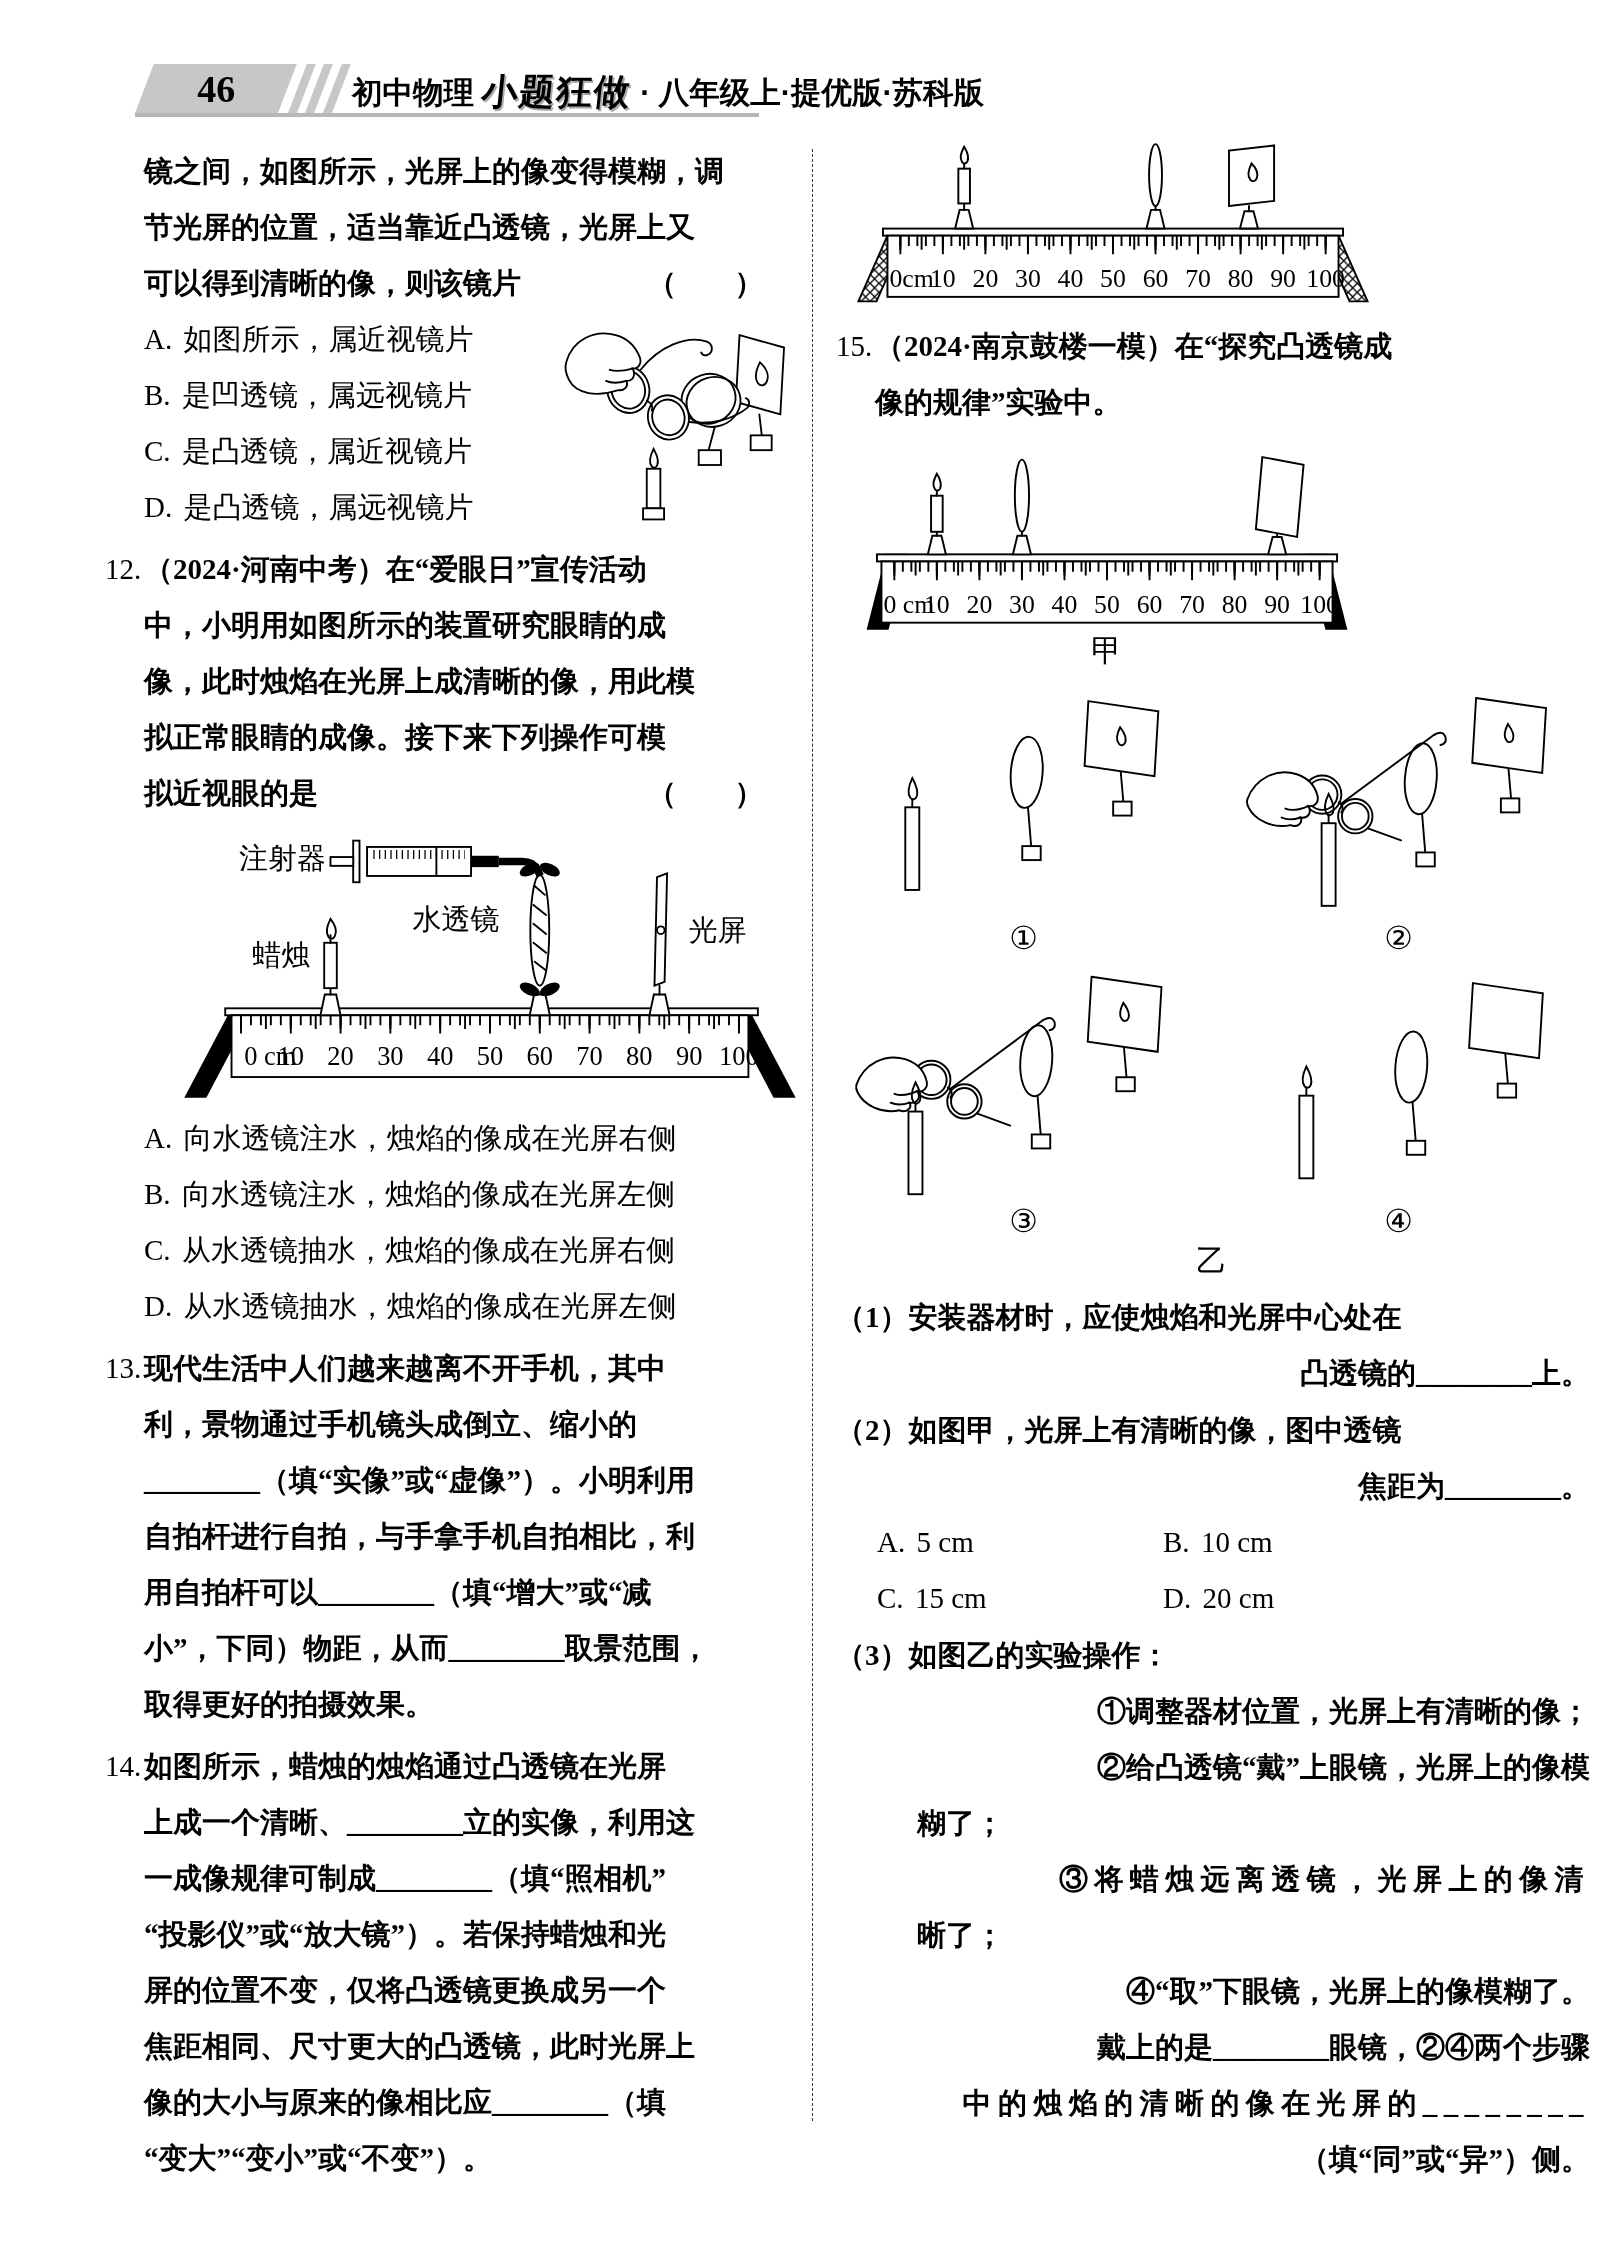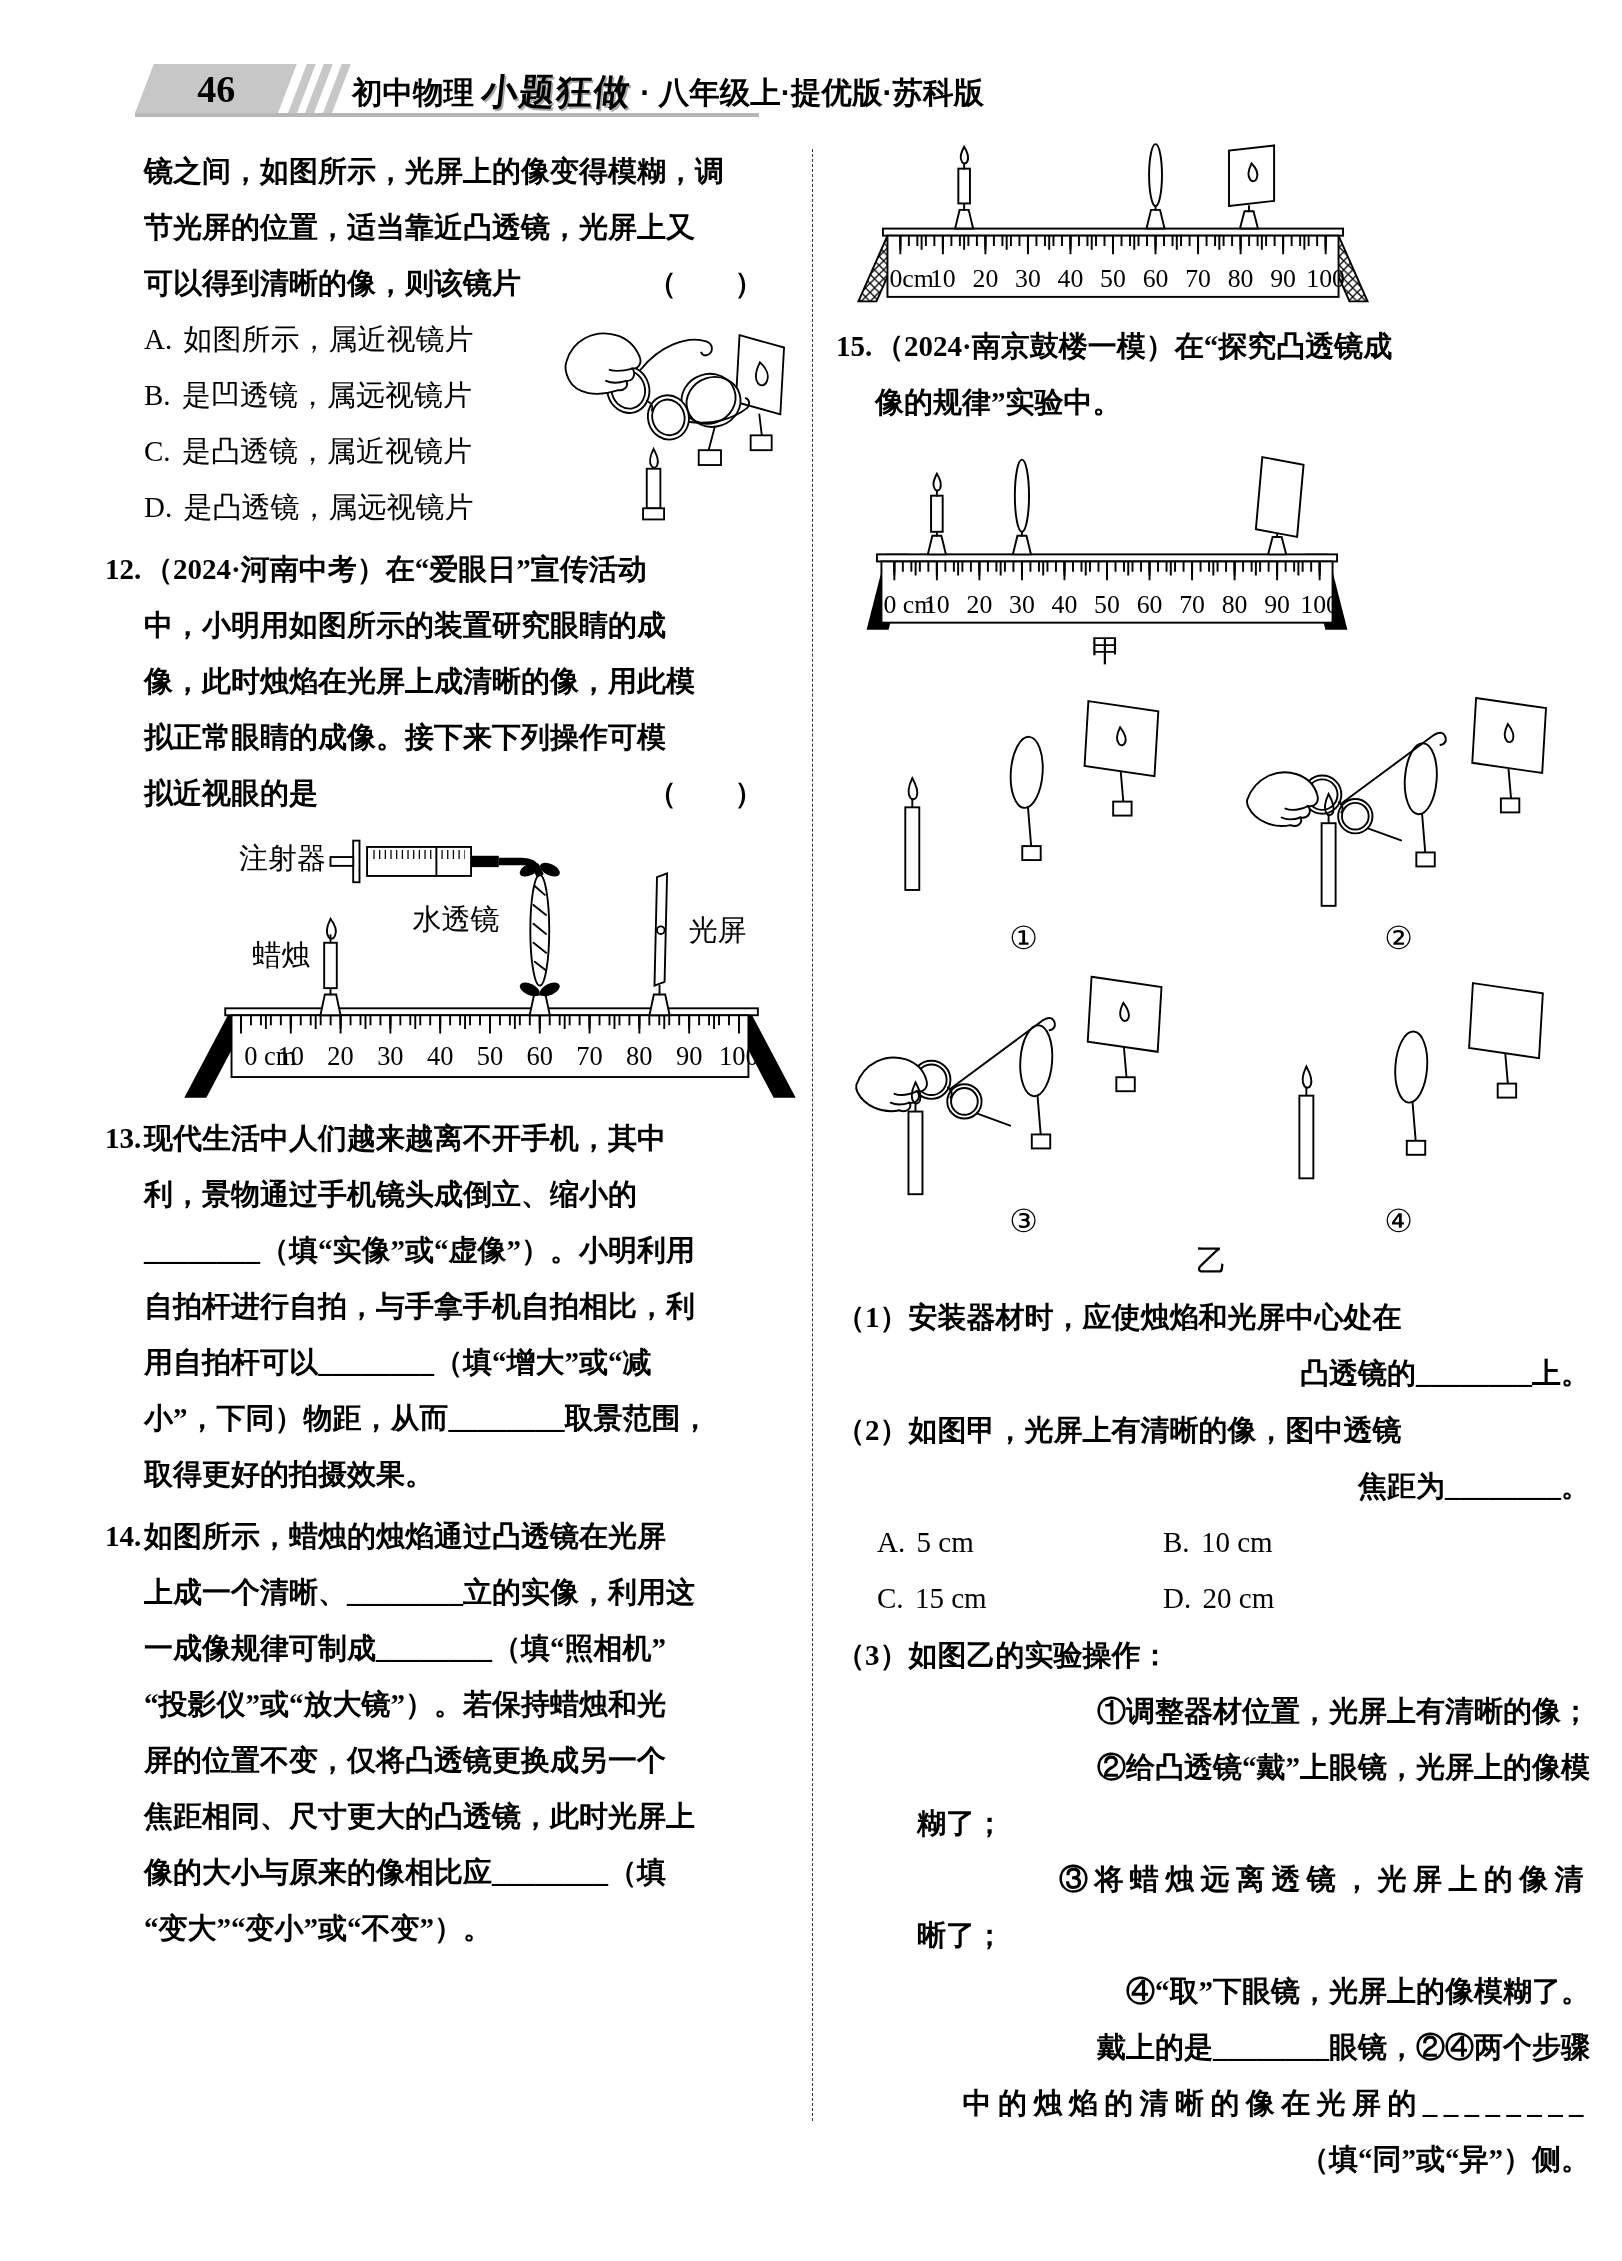--- a/index.html
+++ b/index.html
@@ -22,21 +22,21 @@
   .hdr-underline{position:absolute;left:9px;bottom:0;width:624px;height:4.5px;background:#b7b7b7;}
 
   
   .divider{position:absolute;left:812px;top:149px;height:1972px;border-left:1.9px dashed #333;}
   .col-left{position:absolute;left:105px;top:143px;width:684px;}
   .col-right{position:absolute;left:836px;top:139px;width:754px;}
 
   
   .line{position:relative;font-size:29px;line-height:56px;height:56px;white-space:nowrap;font-weight:bold;}
   .q{position:relative;padding-left:39px;margin-top:6.4px;}
-  .qnum{position:absolute;left:0;top:0;font-weight:bold;font-size:29px;line-height:56px;}
+  .qnum{position:absolute;left:0;top:0;font-weight:normal;font-size:29px;line-height:56px;}
   .bracket{position:absolute;right:25.4px;top:0;}
   .opt{font-size:29px;line-height:56px;height:56px;white-space:nowrap;}
   .opt .lbl{margin-right:11.4px;}
   .ind1{padding-left:41px;text-align:right;}
   .ind2{padding-left:81px;}
   .spread{letter-spacing:6.4px;}
   .optrow{display:flex;font-size:29px;line-height:56px;height:56px;padding-left:41px;gap:6px;}
   .optrow .cell{width:280px;white-space:nowrap;}
   .optrow .lbl{margin-right:11.4px;}
 
@@ -224,20 +224,26 @@
     <text x="365" y="72" font-size="46" text-anchor="end">注射器</text>
     <g>
       <polygon class="fw" points="878,305 910,305 903,272 885,272"></polygon>
       <line class="ln" x1="894" y1="272" x2="894" y2="258"></line>
       <polygon class="fw" points="886,258 902,252 906,80 890,86"></polygon>
       <circle class="ln" cx="896" cy="170" r="6"></circle>
     </g>
     <text x="940" y="185" font-size="46">光屏</text>
   </svg>
 
+  <div class="q" style="padding-left:39px">
+    <div class="opt"><span class="lbl">A.</span><span>向水透镜注水，烛焰的像成在光屏右侧</span></div>
+    <div class="opt"><span class="lbl">B.</span><span>向水透镜注水，烛焰的像成在光屏左侧</span></div>
+    <div class="opt"><span class="lbl">C.</span><span>从水透镜抽水，烛焰的像成在光屏右侧</span></div>
+    <div class="opt"><span class="lbl">D.</span><span>从水透镜抽水，烛焰的像成在光屏左侧</span></div>
+  </div>
 
   <div class="q">
     <span class="qnum">13.</span>
     <div class="line">现代生活中人们越来越离不开手机，其中</div>
     <div class="line">利，景物通过手机镜头成倒立、缩小的</div>
     <div class="line">________（填“实像”或“虚像”）。小明利用</div>
     <div class="line">自拍杆进行自拍，与手拿手机自拍相比，利</div>
     <div class="line">用自拍杆可以________（填“增大”或“减</div>
     <div class="line">小”，下同）物距，从而________取景范围，</div>
     <div class="line">取得更好的拍摄效果。</div>

